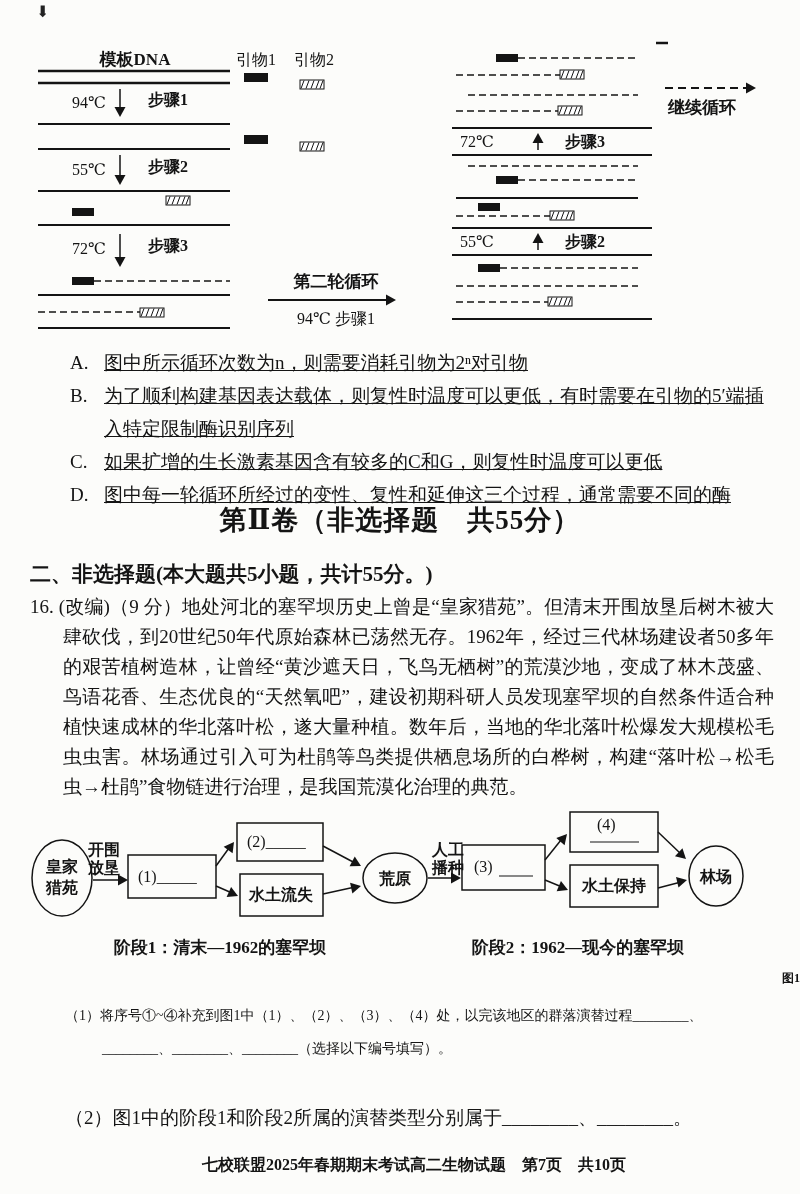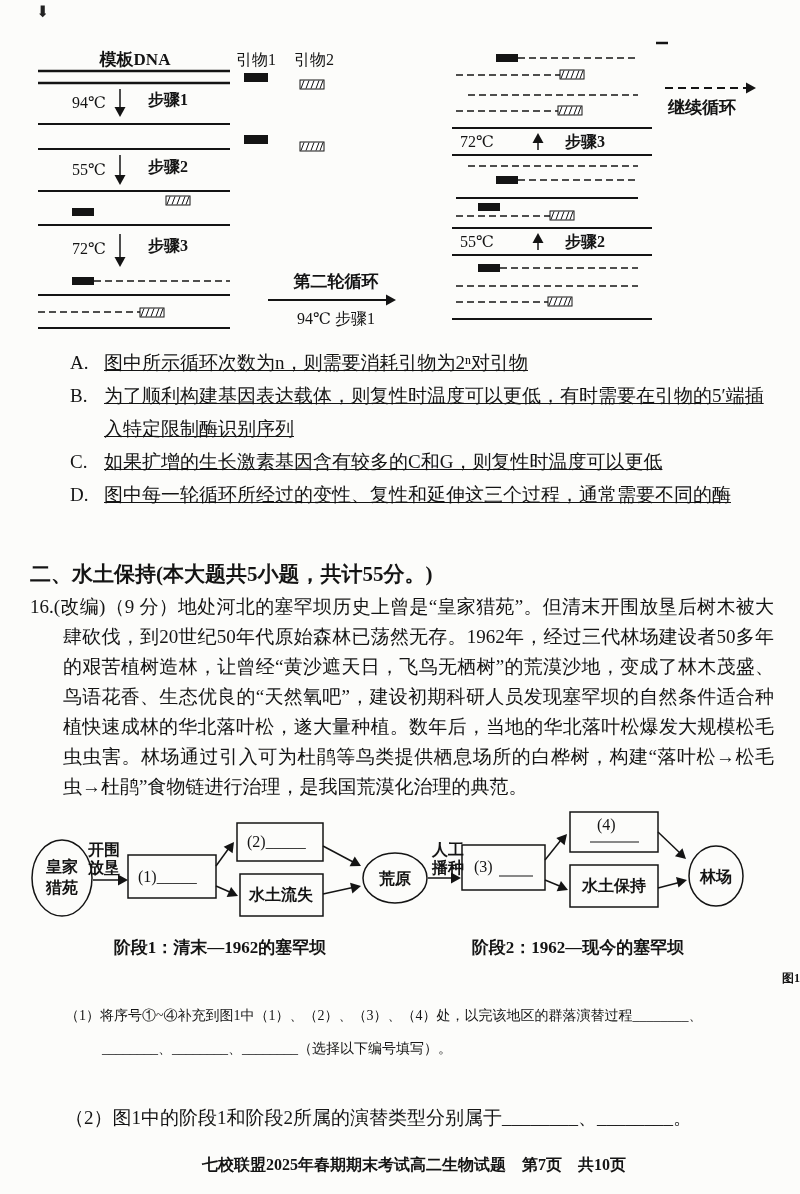--- a/index.html
+++ b/index.html
@@ -18,21 +18,21 @@
   .s25 { stroke:#141414; stroke-width:2.5; fill:none; }
   .dsh { stroke:#141414; stroke-width:1.6; stroke-dasharray:7 4; fill:none; }
   .thin{ stroke:#141414; stroke-width:1.2; fill:none; }
   .options { position:absolute; left:70px; top:346px; width:700px; font-size:19px; line-height:33px; }
   .option { display:flex; }
   .option .lbl { width:34px; flex:0 0 34px; }
   .option .txt { flex:1;text-decoration:underline; }
   .part2-title { position:absolute; left:0; top:502px; width:100%; text-align:center; font-size:27px; font-weight:bold; letter-spacing:1px; }
   .section-head { position:absolute; left:30px; top:560px; font-size:21px; font-weight:bold; }
   .q16 { position:absolute; left:30px; top:592px; width:744px; font-size:19px; line-height:30px; padding-left:33px; text-indent:-33px; text-align:justify; }
-  .q16 .num { }
+  .q16 .num { padding-right:5px; }
   .fig-caption { position:absolute; left:0; top:970px; width:100%; text-align:right; font-size:12px; font-weight:bold; }
   .subq1 { position:absolute; left:65px; top:999px; width:706px; font-size:14px; line-height:33px; padding-left:37px; text-indent:-37px; }
   .subq1-choices { position:absolute; left:102px; top:1070px; font-size:19px; }
   .subq2 { position:absolute; left:65px; top:1101px; width:706px; font-size:19px; line-height:33px; padding-left:37px; text-indent:-37px; }
   .footer { position:absolute; left:0; top:1155px; width:100%; text-align:center; font-size:16px; font-weight:bold;padding-left:28px; }
 </style>
 </head>
 <body>
 
 <div class="page">
@@ -179,21 +179,22 @@
     <div class="option">
       <span class="lbl">C.</span>
       <span class="txt">如果扩增的生长激素基因含有较多的C和G，则复性时温度可以更低</span>
     </div>
     <div class="option">
       <span class="lbl">D.</span>
       <span class="txt">图中每一轮循环所经过的变性、复性和延伸这三个过程，通常需要不同的酶</span>
     </div>
   </div>
 
-  <div class="section-head">二、水土保持(本大题共5小题，共计55分。)</div>
+  <div class="part2-title">第Ⅱ卷（非选择题　共55分）</div>
+  <div class="section-head">二、非选择题(本大题共5小题，共计55分。)</div>
 
   <div class="q16">
     <span class="num">16.</span><span>(改编)（9 分）</span><span>地处河北的塞罕坝历史上曾是“皇家猎苑”。但清末开围放垦后树木被大肆砍伐，到20世纪50年代原始森林已荡然无存。1962年，经过三代林场建设者50多年的艰苦植树造林，让曾经“黄沙遮天日，飞鸟无栖树”的荒漠沙地，变成了林木茂盛、鸟语花香、生态优良的“天然氧吧”，建设初期科研人员发现塞罕坝的自然条件适合种植快速成林的华北落叶松，遂大量种植。数年后，当地的华北落叶松爆发大规模松毛虫虫害。林场通过引入可为杜鹃等鸟类提供栖息场所的白桦树，构建“落叶松→松毛虫→杜鹃”食物链进行治理，是我国荒漠化治理的典范。</span>
   </div>
 
   <svg class="flow-svg" width="750" height="150" viewBox="0 0 750 150">
     <defs>
       <polygon id="ah-r2" points="0,0 -10,-5.5 -10,5.5" fill="#141414"></polygon>
     </defs>
 

